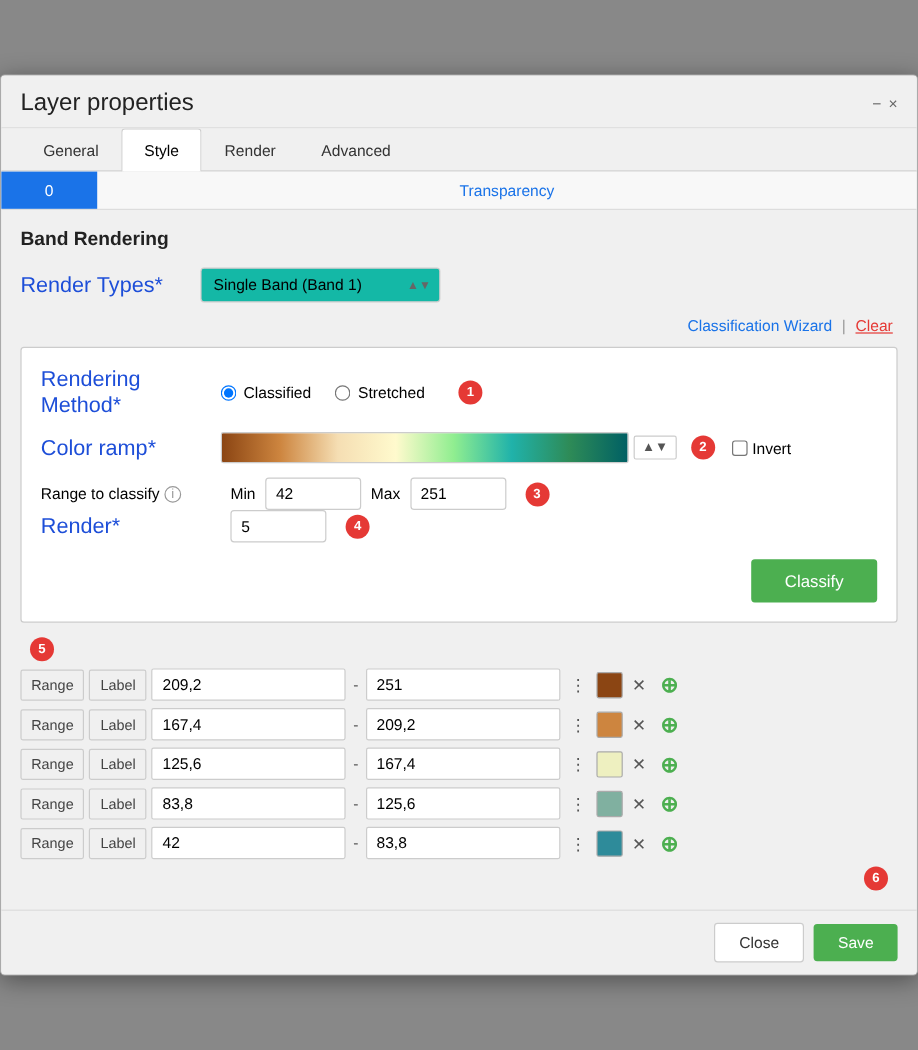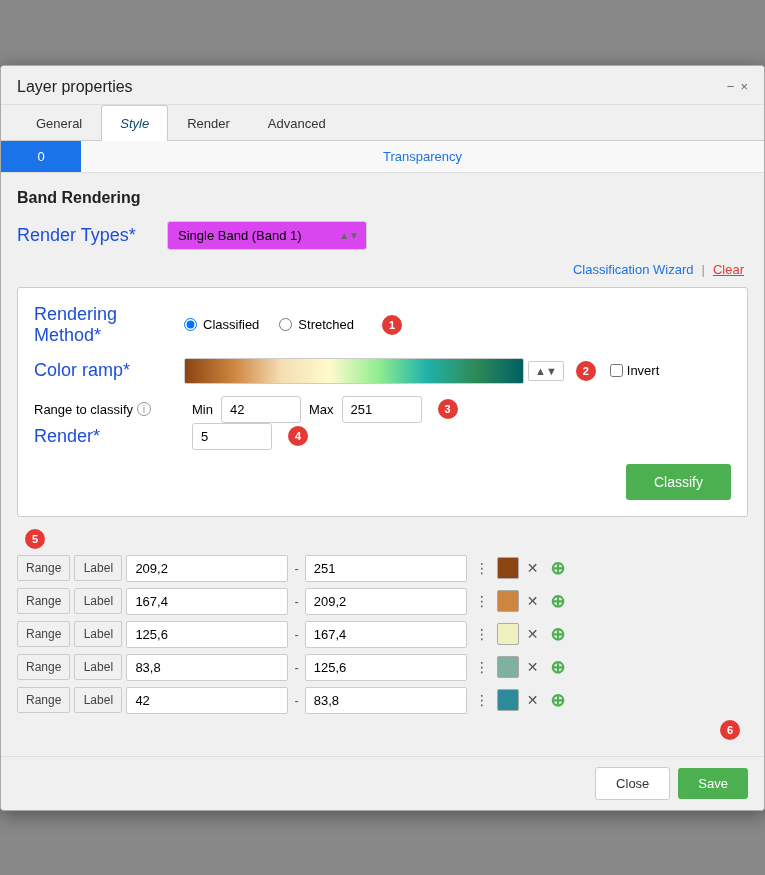--- a/index.html
+++ b/index.html
@@ -17,21 +17,21 @@
     .title-bar {
       background: #f0f0f0;
       padding: 12px 16px 8px;
       display: flex;
       justify-content: space-between;
       align-items: center;
       border-bottom: 1px solid #ddd;
     }
 
     .title-bar-title {
-      font-size: 16px;
+      font-size: 20px;
       font-weight: 400;
       color: #222;
     }
 
     .title-bar-controls {
       display: flex;
       gap: 6px;
       color: #666;
       font-size: 14px;
     }
@@ -58,23 +58,22 @@
       border: 1px solid transparent;
       border-bottom: none;
       margin-bottom: -1px;
       border-radius: 3px 3px 0 0;
       background: transparent;
     }
 
     .tab.active {
       background: #fff;
       border-color: #ccc;
-      color: #0c4a6e;
+      color: #000000;
       font-weight: 500;
-      font-style: italic;
     }
 
     .transparency-bar {
       display: flex;
       align-items: center;
       background: #f8f8f8;
       border-bottom: 1px solid #ddd;
     }
 
     .transparency-btn {
@@ -118,21 +117,21 @@
       font-size: 18px;
     }
 
     .select-wrapper {
       position: relative;
       display: inline-block;
     }
 
     .render-select {
       appearance: none;
-      background: #d946ef;
+      background: #14b8a6;
       border: 1px solid #ccc;
       padding: 6px 30px 6px 10px;
       border-radius: 3px;
       font-size: 13px;
       width: 200px;
       cursor: pointer;
     }
 
     .select-arrow {
       position: absolute;

